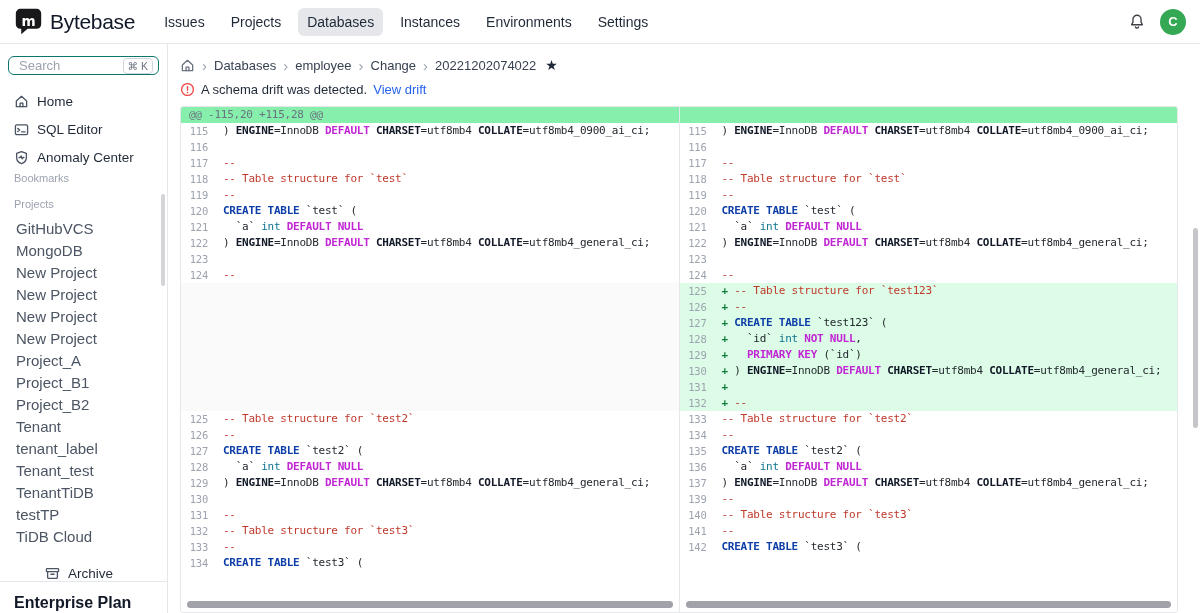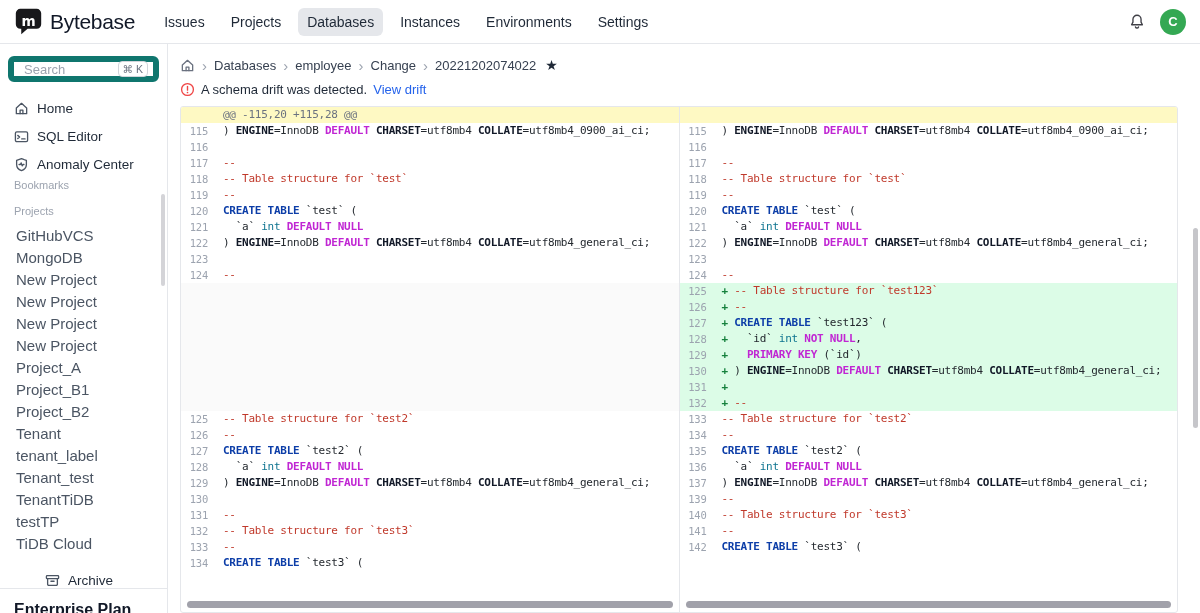--- a/index.html
+++ b/index.html
@@ -17,21 +17,21 @@
   .topnav { display: flex; align-items: center; gap: 8px; margin-left: 20px; }
   .topnav .nav-item { font-size: 14px; color: #1f2937; padding: 6px 9px; border-radius: 6px; cursor: pointer; }
   .topnav .nav-item.active { background: #e5e7eb; }
   .topbar-right { margin-left: auto; display: flex; align-items: center; gap: 14px; }
   .bell { display: flex; align-items: center; cursor: pointer; }
   .avatar { width: 26px; height: 26px; border-radius: 50%; background: #34a853; color: #fff;
     font-size: 13px; font-weight: 600; display: flex; align-items: center; justify-content: center; cursor: pointer; }
   
   .sidebar { position: absolute; top: 44px; left: 0; width: 168px; bottom: 0;
     border-right: 1px solid #e5e7eb; display: flex; flex-direction: column; overflow: hidden; background: #fff; }
-  .search-box { margin: 12px 8px 6px; height: 26px; border: 6px solid #0f766e; border-radius: 6px;
+  .search-box { margin: 12px 8px 6px; height: 26px; border: 1px solid #0f766e; border-radius: 6px;
     display: flex; align-items: center; padding: 0 5px 0 8px; }
   .search-box input { border: none; outline: none; width: 86px; font-size: 13px; color: #374151;
     font-family: inherit; background: transparent; }
   .search-box input::placeholder { color: #9ca3af; }
   .kbd { border: 1px solid #d1d5db; border-radius: 4px; font-size: 10.5px; color: #6b7280;
     padding: 1px 4px; white-space: nowrap; margin-left: auto; }
   .snav-item { height: 28px; display: flex; align-items: flex-end; gap: 8px; padding: 0 14px;
     font-size: 13.5px; color: #1f2937; cursor: pointer; flex: none; }
   .snav-item svg { color: #4b5563; flex: none; }
   .section-label { height: 26px; display: flex; align-items: center; padding: 0 14px;
@@ -62,21 +62,21 @@
     border-radius: 50%; background: #fff; }
   .toggle-label { font-weight: 700; color: #111827; }
   .muted { color: #6b7280; }
   
   .diff-wrap { margin: 8px 22px 0 0; border: 1px solid #e5e7eb; border-radius: 3px; flex: 1;
     display: flex; position: relative; overflow: hidden; background: #fff;
     font-family: "DejaVu Sans Mono", monospace; font-size: 11px; letter-spacing: -0.25px; }
   .pane { flex: 1; position: relative; overflow: hidden; }
   .pane.left { border-right: 1px solid #e5e7eb; }
   .drow { display: flex; height: 16px; line-height: 16px; }
-  .type-h { background: #fef9c3; }
+  .type-h { background: #86efac; flex-direction: column; }
   .type-a { background: #dcfce7; }
   .type-e { background: #fafafa; }
   .gut { width: 34px; flex: none; text-align: right; padding-right: 7px; color: #9ca3af; font-size: 10.5px; }
   .code { flex: 1; padding-left: 8px; white-space: pre; overflow: hidden; }
   .seg-p { color: #24292f; }
   .seg-c { color: #c0392b; }
   .seg-k { color: #0d3ea8; font-weight: 700; }
   .seg-m { color: #c026d3; font-weight: 700; }
   .seg-t { color: #0e7490; }
   .seg-b { color: #111827; font-weight: 700; }

